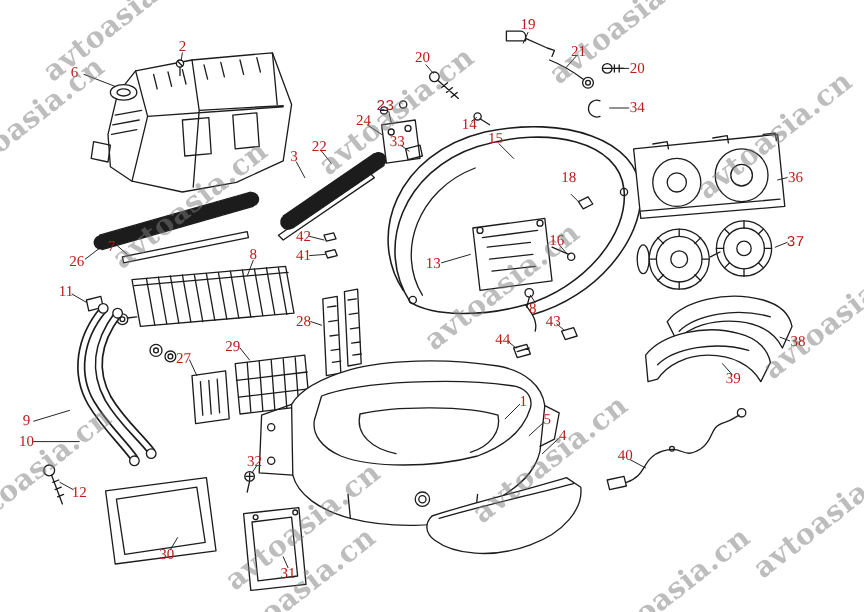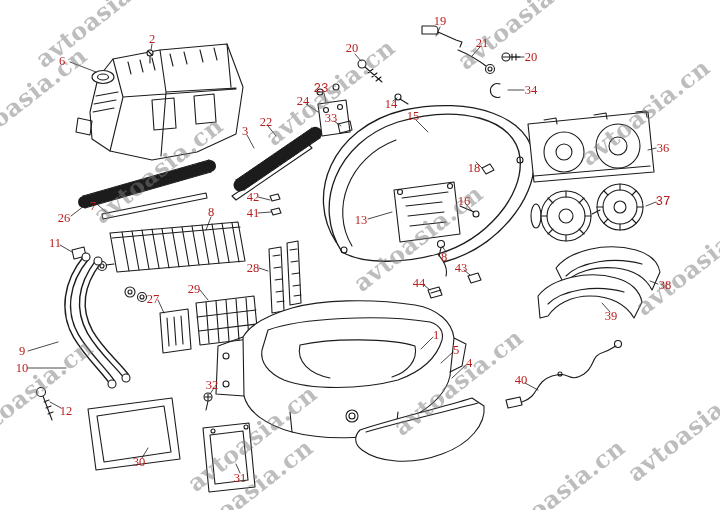--- a/index.html
+++ b/index.html
@@ -297,21 +297,21 @@
       <span class="callout" style="left: 211px; top: 212px;">8</span>
       <span class="callout" style="left: 22px; top: 351px;">9</span>
       <span class="callout" style="left: 22px; top: 368px;">10</span>
       <span class="callout" style="left: 55px; top: 243px;">11</span>
       <span class="callout" style="left: 66px; top: 411px;">12</span>
       <span class="callout" style="left: 361px; top: 220px;">13</span>
       <span class="callout" style="left: 391px; top: 104px;">14</span>
       <span class="callout" style="left: 413px; top: 116px;">15</span>
       <span class="callout" style="left: 464px; top: 201px;">16</span>
       <span class="callout" style="left: 444px; top: 257px;">8</span>
-      <span class="callout" style="left: 474px; top: 168px; text-align: right;">18</span>
+      <span class="callout" style="left: 474px; top: 148px; text-align: right;">18</span>
       <span class="callout" style="left: 440px; top: 21px;">19</span>
       <span class="callout" style="left: 531px; top: 57px;">20</span>
       <span class="callout" style="left: 482px; top: 43px;">21</span>
       <span class="callout" style="left: 266px; top: 122px;">22</span>
       <span class="callout" style="left: 321px; top: 89px; font-family: Liberation Mono, monospace;">23</span>
       <span class="callout" style="left: 303px; top: 101px;">24</span>
       <span class="callout" style="left: 352px; top: 48px;">20</span>
       <span class="callout" style="left: 64px; top: 218px;">26</span>
       <span class="callout" style="left: 153px; top: 299px;">27</span>
       <span class="callout" style="left: 253px; top: 268px;">28</span>

